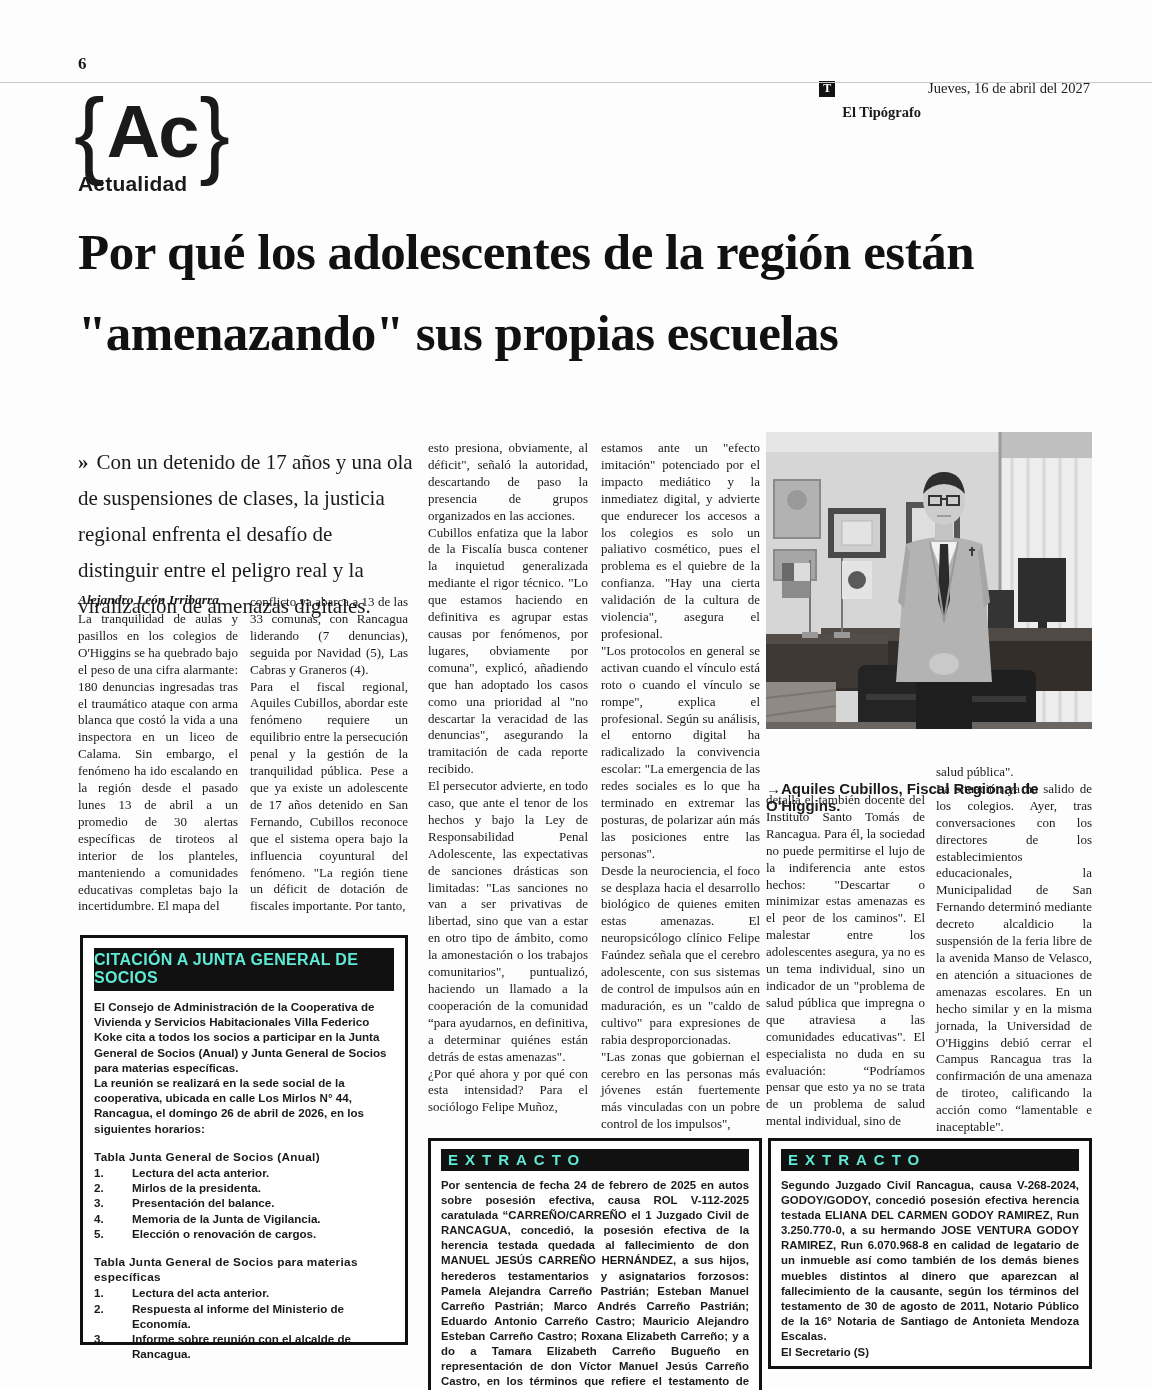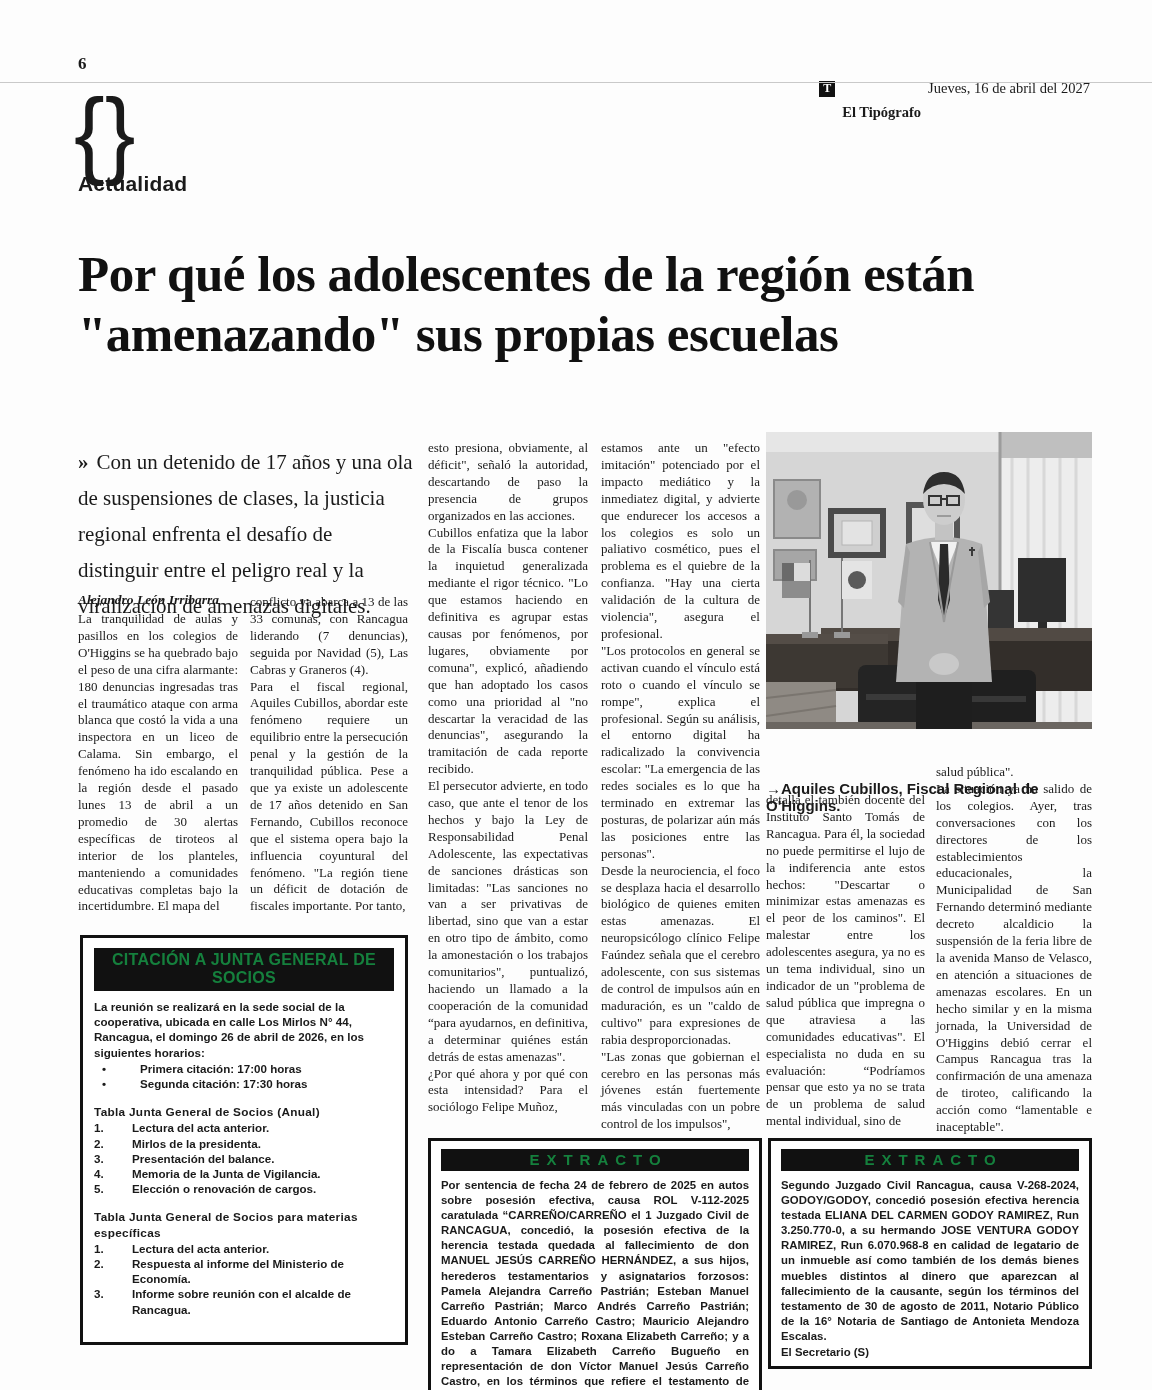--- a/index.html
+++ b/index.html
@@ -22,22 +22,22 @@
   
   .badge { position:absolute; left:74px; top:86px; font-family:"Liberation Sans", sans-serif;
            display:flex; align-items:center; line-height:1; }
   .badge .brace { font-size:92px; font-weight:400; transform:scaleY(1.05); }
   .badge .ac { font-size:74px; font-weight:800; letter-spacing:-2px; padding:0 2px; }
   .section-name { position:absolute; left:78px; top:172px; font-family:"Liberation Sans", sans-serif;
                   font-size:21px; font-weight:800; letter-spacing:0.2px; }
 
   
   .headline { position:absolute; left:78px; top:212px; width:1016px;
-              font-size:51px; line-height:60px; font-weight:700; letter-spacing:-0.5px;
-              color:#111;margin-top:32px; }
+              font-size:51px; line-height:81px; font-weight:700; letter-spacing:-0.5px;
+              color:#111; }
 
   
   .lead { position:absolute; left:78px; top:444px; width:336px; font-size:21px; line-height:36px; }
   .lead .marker { font-weight:700; margin-right:8px; }
 
   
   .byline { position:absolute; left:78px; top:592px; width:160px; font-size:13.5px;
             font-weight:700; font-style:italic; }
   .body-col { position:absolute; font-size:13px; line-height:16.9px; text-align:justify;
               white-space:pre-line; }
@@ -51,21 +51,21 @@
   
   .photo { position:absolute; left:766px; top:432px; width:326px; height:297px; background:#d9d9d9;
            overflow:hidden; }
   .photo svg { display:block; width:100%; height:100%; }
   .caption { position:absolute; left:766px; top:736px; width:326px;
              font-family:"Liberation Sans", sans-serif; font-size:15px; font-weight:700;margin-top:44px; }
 
   
   .legal-box { position:absolute; border:3px solid #111; background:#fff;
                font-family:"Liberation Sans", sans-serif; }
-  .legal-title { background:#111; color:#15803d; text-align:center; font-weight:700; }
+  .legal-title { background:#111; color:#5eead4; font-weight:700; }
   .citacion { left:80px; top:935px; width:328px; height:410px; padding:10px 11px; }
   .citacion .legal-title { font-size:16px; letter-spacing:0.3px; padding:3px 0 4px; margin-bottom:8px; }
   .citacion .ctext { font-size:11.6px; line-height:15.2px; font-weight:700; text-align:left; }
   .citacion p.intro { margin-bottom:0; }
   .bullet-list { list-style:none; margin:1px 0 0 0; }
   .bullet-list li { display:flex; }
   .bullet-list li::before { content:"\2022"; width:38px; flex:none; padding-left:8px; }
   .list-title { font-size:11.8px; font-weight:800; margin-top:14px; letter-spacing:0.3px; }
   .num-list { list-style:none; counter-reset:item; }
   .num-list li { display:flex; counter-increment:item; }
@@ -85,20 +85,21 @@
   <div class="hdr-left">6</div>
   <div class="hdr-right">
     <span class="brand-logo">T</span>
     <span class="brand-name">El Tipógrafo</span>
     <span>Jueves, 16 de abril del 2027</span>
   </div>
   <div class="hdr-rule"></div>
 
   <div class="badge">
     <span class="brace">{</span>
+    <span class="ac">Ac</span>
     <span class="brace">}</span>
   </div>
   <div class="section-name">Actualidad</div>
 
   <h1 class="headline">Por qué los adolescentes de la región están "amenazando" sus propias escuelas</h1>
 
   <div class="lead">
     <span class="marker">»</span><span>Con un detenido de 17 años y una ola de suspensiones de clases, la justicia regional enfrenta el desafío de distinguir entre el peligro real y la viralización de amenazas digitales.</span>
   </div>
 
@@ -205,25 +206,22 @@
         <line x1="171" y1="84" x2="185" y2="84" stroke="#9b9b9b" stroke-width="2"></line>
         <path d="M203,118 h6 M206,115 v9" stroke="#3a3a3a" stroke-width="2"></path>
       </g>
     </svg>
   </div>
   <div class="caption">→Aquiles Cubillos, Fiscal Regional de O'Higgins.</div>
 
   <div class="legal-box citacion">
     <div class="legal-title">CITACIÓN A JUNTA GENERAL DE SOCIOS</div>
     <div class="ctext">
+      <p class="intro">El Consejo de Administración de la Cooperativa de Vivienda y Servicios Habitacionales Villa Federico Koke cita a todos los socios a participar en la Junta General de Socios (Anual) y Junta General de Socios para materias específicas.</p>
       <p class="intro">La reunión se realizará en la sede social de la cooperativa, ubicada en calle Los Mirlos N° 44, Rancagua, el domingo 26 de abril de 2026, en los siguientes horarios:</p>
-      <ul class="bullet-list">
-        <li>Primera citación: 17:00 horas</li>
-        <li>Segunda citación: 17:30 horas</li>
-      </ul>
       <div class="list-title">Tabla Junta General de Socios (Anual)</div>
       <ol class="num-list">
         <li>Lectura del acta anterior.</li>
         <li>Mirlos de la presidenta.</li>
         <li>Presentación del balance.</li>
         <li>Memoria de la Junta de Vigilancia.</li>
         <li>Elección o renovación de cargos.</li>
       </ol>
       <div class="list-title">Tabla Junta General de Socios para materias específicas</div>
       <ol class="num-list">

